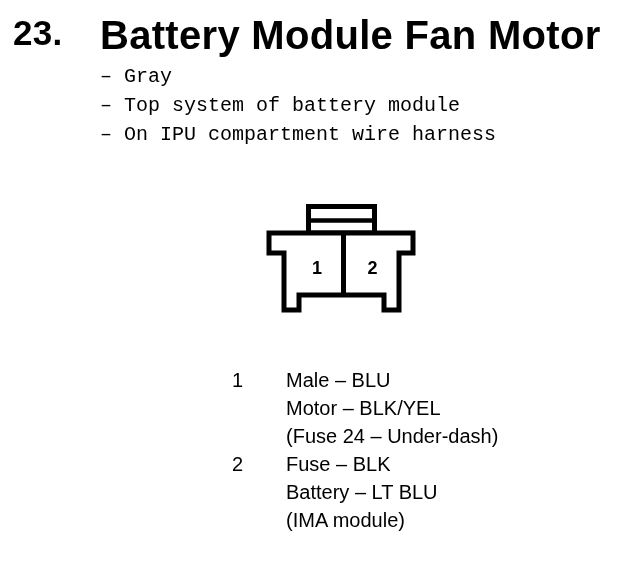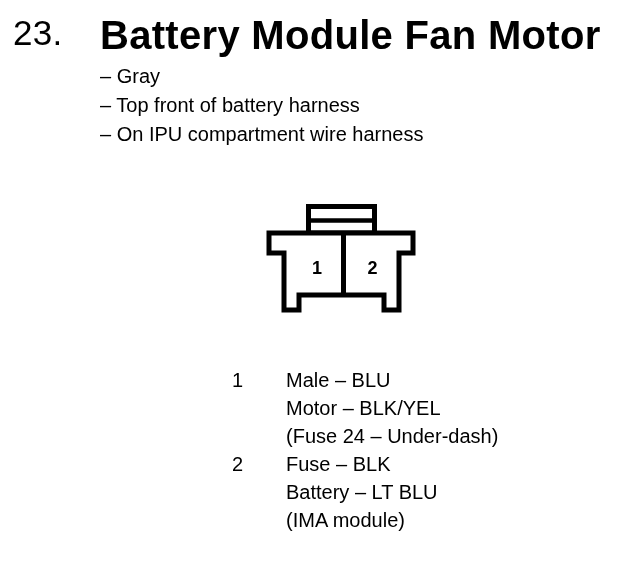--- a/index.html
+++ b/index.html
@@ -13,21 +13,21 @@
     color: #000000;
     font-family: "Liberation Sans", sans-serif;
     position: relative;
     overflow: hidden;
   }
   .heading-number {
     position: absolute;
     left: 13px;
     top: 13px;
     font-size: 35px;
-    font-weight: normal;
+    font-weight: bold;
     letter-spacing: 0.3px;
     white-space: nowrap;
   }
   .heading-title {
     position: absolute;
     left: 100px;
     top: 13px;
     font-size: 40px;
     font-weight: bold;
     letter-spacing: 0.3px;
@@ -35,20 +35,21 @@
   }
   .bullet-list {
     position: absolute;
     left: 100px;
     top: 62px;
     font-size: 20px;
     line-height: 29px;
   }
   .bullet-item {
     white-space: nowrap;
+    font-family: Liberation Mono, monospace;
   }
   .connector-wrap {
     position: absolute;
     left: 262px;
     top: 200px;
     width: 160px;
     height: 118px;
   }
   .pin-list {
     position: absolute;
@@ -74,21 +75,21 @@
 <body>
 
 <div>
 
   <div class="heading-number">23.</div>
 
   <div class="heading-title">Battery Module Fan Motor</div>
 
   <div class="bullet-list">
     <div class="bullet-item">– Gray</div>
-    <div class="bullet-item">– Top front of battery harness</div>
+    <div class="bullet-item">– Top system of battery module</div>
     <div class="bullet-item">– On IPU compartment wire harness</div>
   </div>
 
   <div class="connector-wrap">
     <svg width="160" height="118" viewBox="0 0 160 118">
 
       <rect x="46.5" y="6.5" width="66" height="26.5" fill="#ffffff" stroke="#000000" stroke-width="5"></rect>
       <line x1="44" y1="20.5" x2="115" y2="20.5" stroke="#000000" stroke-width="4.5"></line>
 
       <path d="M7,33 H151 V53 H137 V110 H122 V95 H37 V110 H22 V53 H7 Z" fill="#ffffff" stroke="#000000" stroke-width="5" stroke-linejoin="miter"></path>

